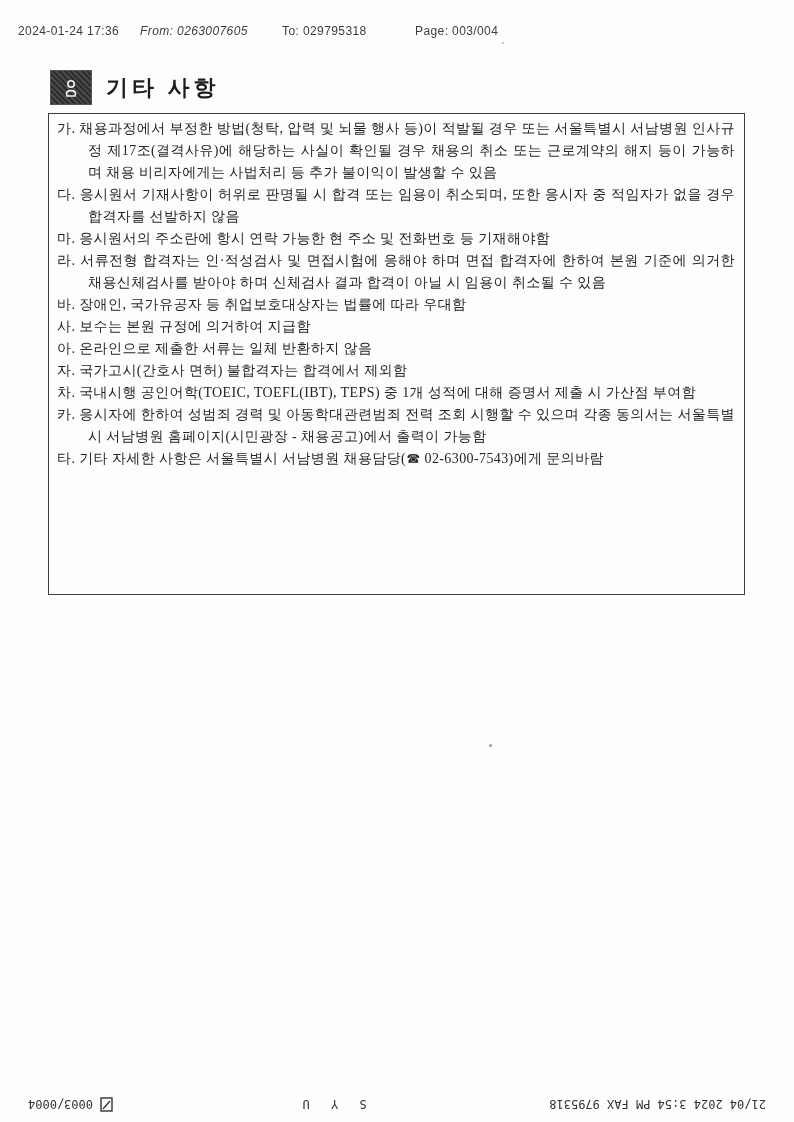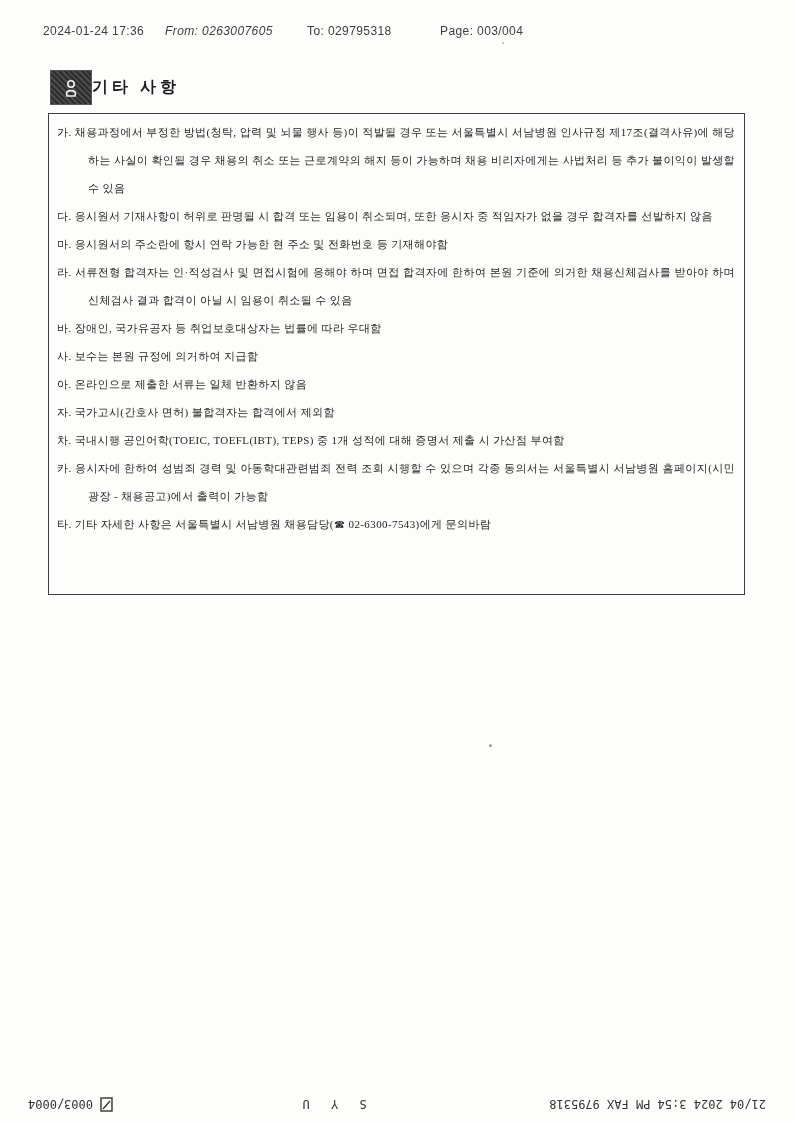--- a/index.html
+++ b/index.html
@@ -9,53 +9,54 @@
     background:#fdfdfb;
     font-family:"Liberation Serif","DejaVu Serif",serif;
     color:#262626;
     overflow:hidden;
     box-shadow:0 0 4px rgba(0,0,0,.2);
   }
   
   .fax-header{
     position:absolute;top:24px;left:0;right:16px;height:18px;
     font-family:"Liberation Sans","DejaVu Sans",sans-serif;
-    font-size:12px;color:#3d3d3d;letter-spacing:.4px;margin-left:25px;
+    font-size:12px;color:#3d3d3d;letter-spacing:.4px;
   }
   .fax-header span{position:absolute;white-space:nowrap;}
   .fh-datetime{left:18px;}
   .fh-from{left:140px;font-style:italic;}
   .fh-to{left:282px;text-align:center;}
   .fh-page{left:415px;}
 
   
   .title-row{position:absolute;top:70px;left:50px;display:flex;align-items:center;}
   .seal{
     width:40px;height:33px;position:relative;flex:0 0 auto;
     background:
       repeating-linear-gradient(45deg,#2e2e2e 0 2px,#4b4b4b 2px 4px),
       #3a3a3a;
     border:1px solid #555;
     display:flex;align-items:center;justify-content:center;
   }
   .page-title{
-    font-size:16px;font-weight:bold;letter-spacing:4px;color:#1d1d1d;
+    margin-left:14px;
+    font-size:22px;font-weight:bold;letter-spacing:4px;color:#1d1d1d;
     font-family:"Liberation Serif","DejaVu Serif",serif;
   }
 
   
   .notice-box{
     position:absolute;left:48px;top:113px;width:697px;height:482px;
     box-sizing:border-box;
     border:1.5px solid #3f3f3f;
     padding:4px 9px 4px 8px;
   }
   .item{
     margin:0;
-    font-size:11px;line-height:28px;
+    font-size:14px;line-height:22px;
     letter-spacing:.4px;
     text-align:justify;
     padding-left:31px;text-indent:-31px;
     color:#242424;
   }
   .item .marker{font-weight:normal;}
 
   
   .fax-footer{
     position:absolute;left:0;right:0;bottom:10px;

